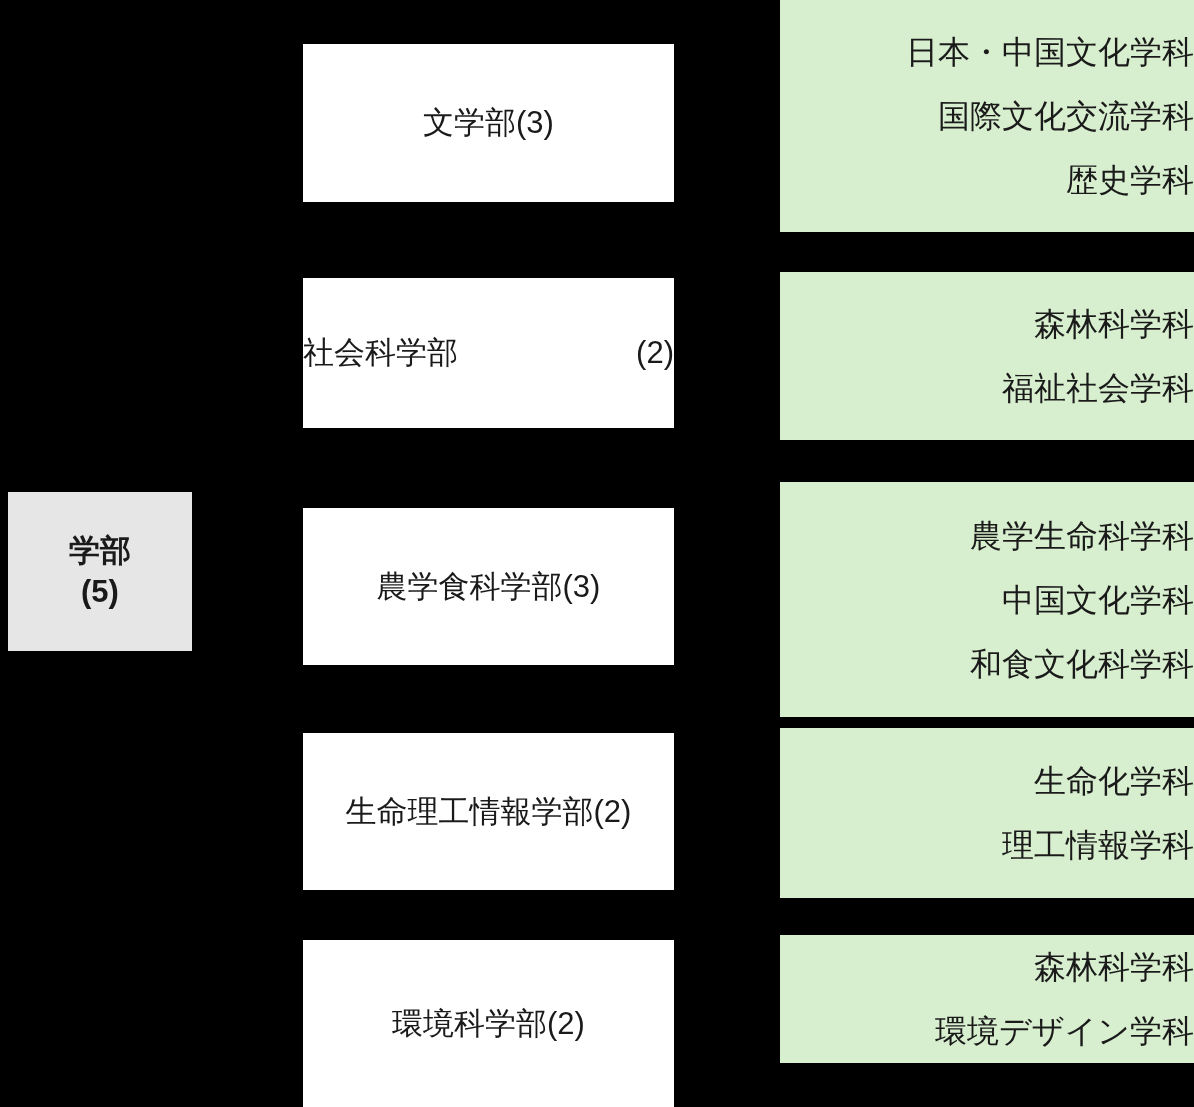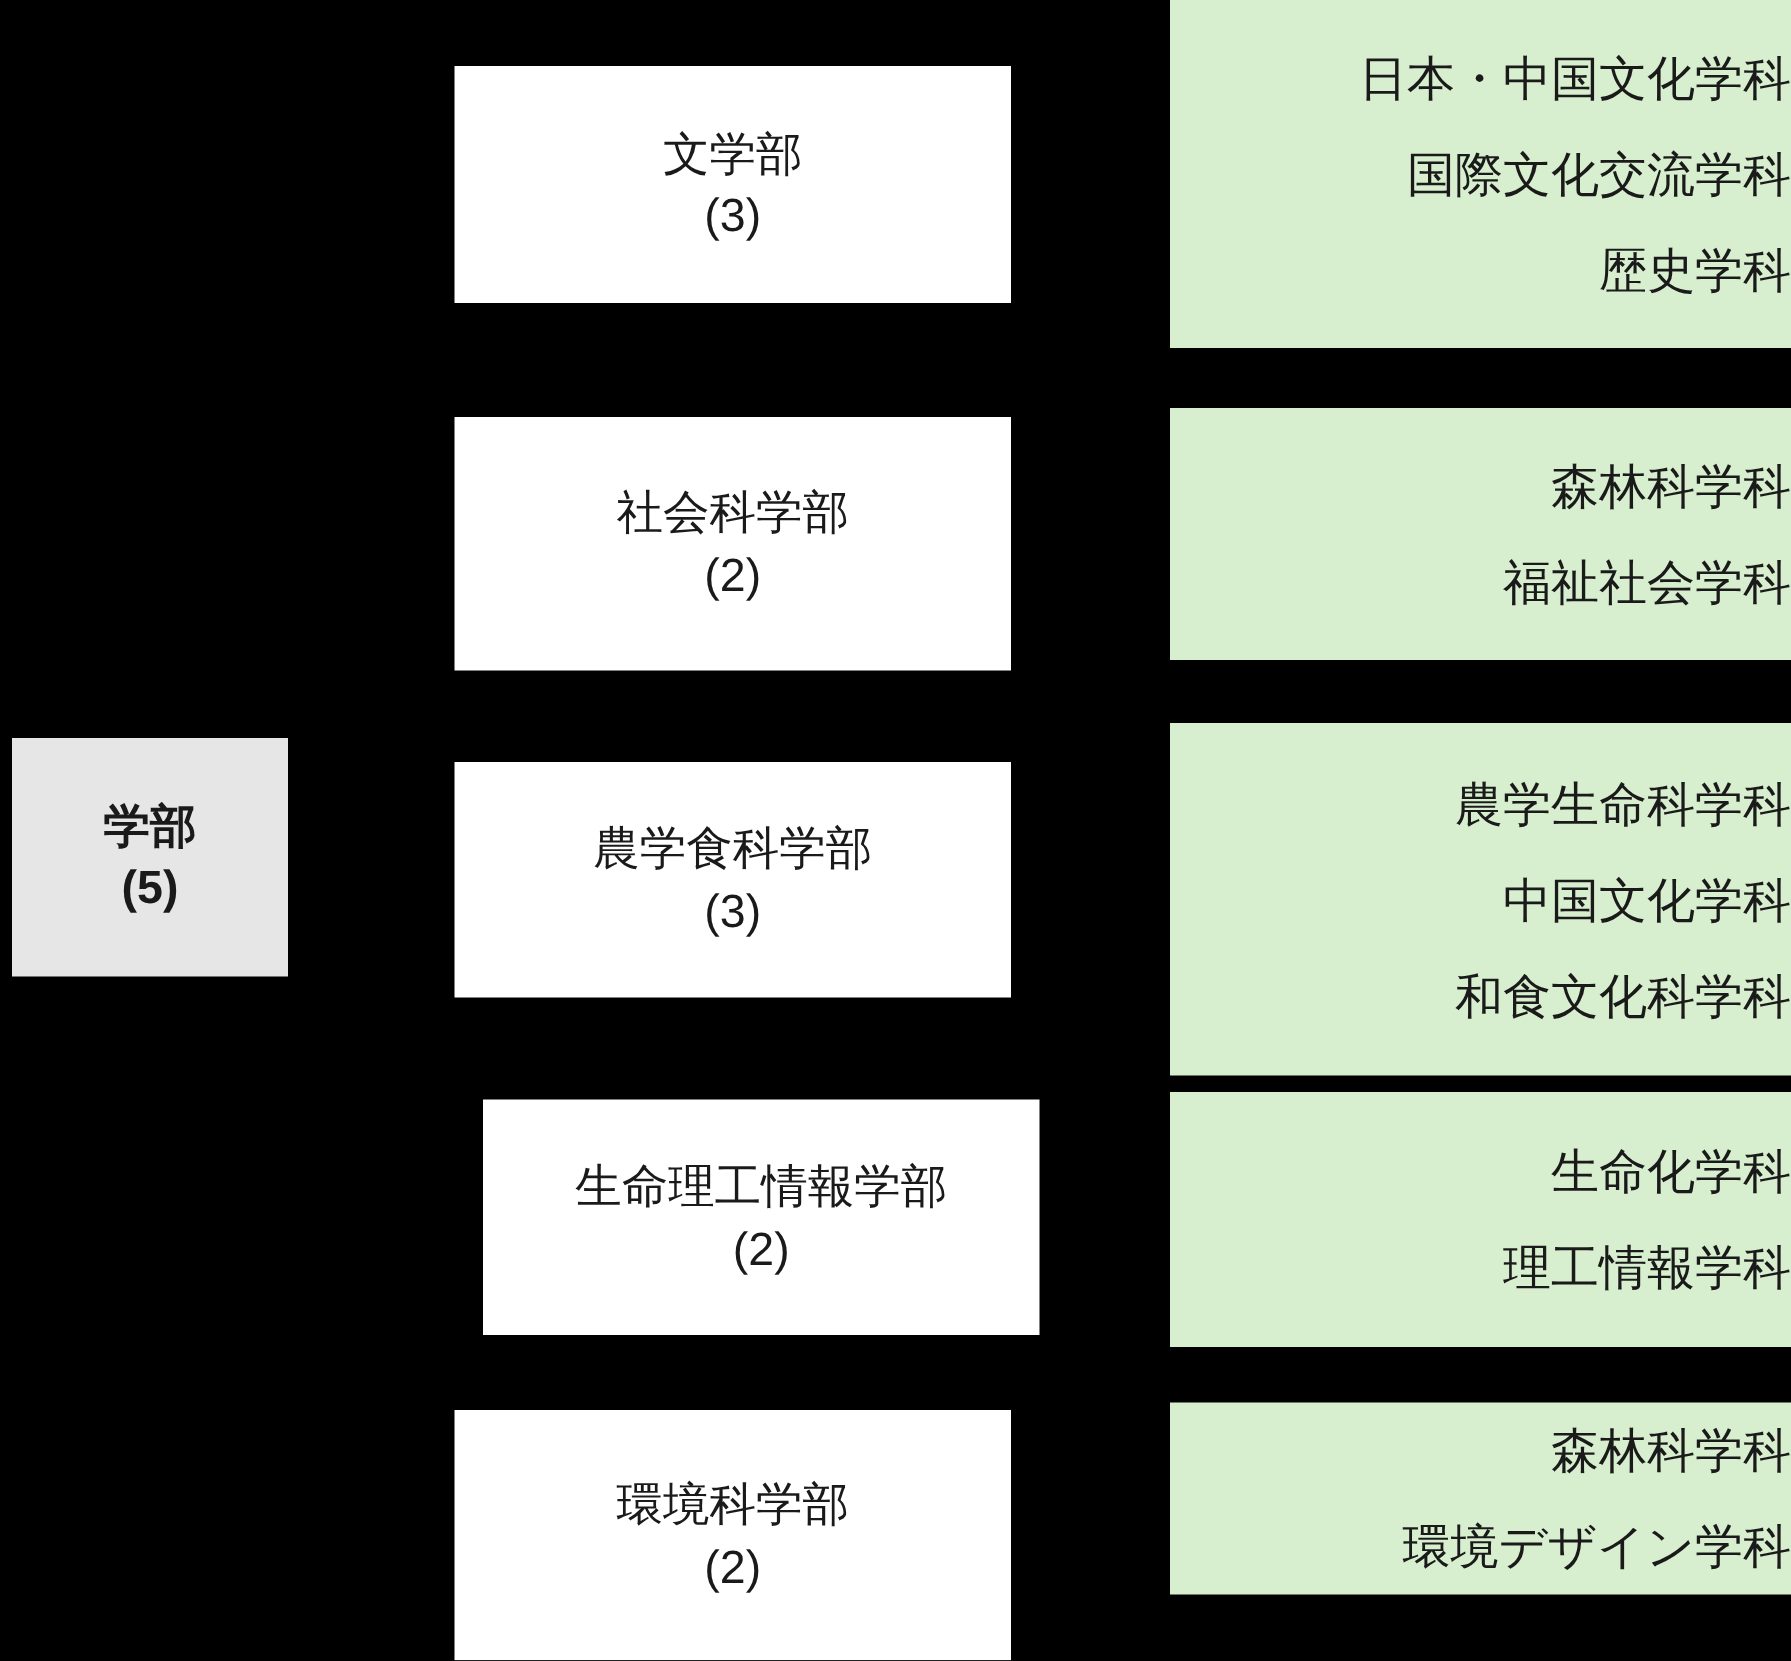--- a/index.html
+++ b/index.html
@@ -37,21 +37,21 @@
   .root-node .ln { display: block; white-space: nowrap; }
 
   
   .faculty-box {
     position: absolute;
     left: 303px;
     width: 371px;
     background: #ffffff;
     color: #1a1a1a;
     display: flex;
-    flex-direction: column;
+    flex-direction: row;
     align-items: center;
     justify-content: center;
     font-size: 31px;
     line-height: 1.33;
     text-align: center;
   }
   .faculty-box .ln { display: block; white-space: nowrap; }
 
   
   .dept-panel {
@@ -69,23 +69,23 @@
   .dept-item {
     font-size: 32px;
     line-height: 1.0;
     white-space: nowrap;
     padding: 16px 0;
     text-align: right;
   }
 
   
   .f1 { top: 44px;  height: 158px; }
-  .f2 { top: 278px; height: 169px; }
+  .f2 { top: 278px; height: 150px; justify-content: space-between; }
   .f3 { top: 508px; height: 157px; }
-  .f4 { top: 733px; height: 157px; margin-left: 19px; }
+  .f4 { top: 733px; height: 157px; }
   .f5 { top: 940px; height: 167px; }
 
   .g1 { top: 0px;   height: 232px; }
   .g2 { top: 272px; height: 168px; }
   .g3 { top: 482px; height: 235px; }
   .g4 { top: 728px; height: 170px; }
   .g5 { top: 935px; height: 128px; }
 </style>
 </head>
 <body>

